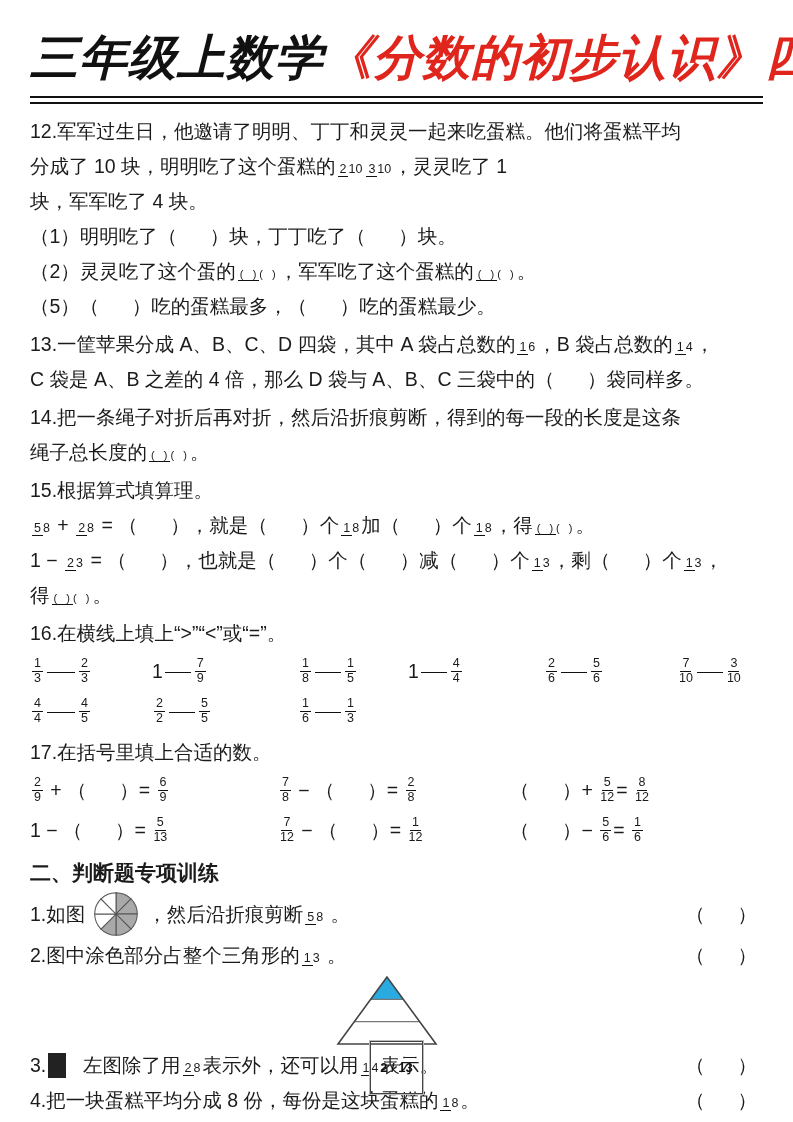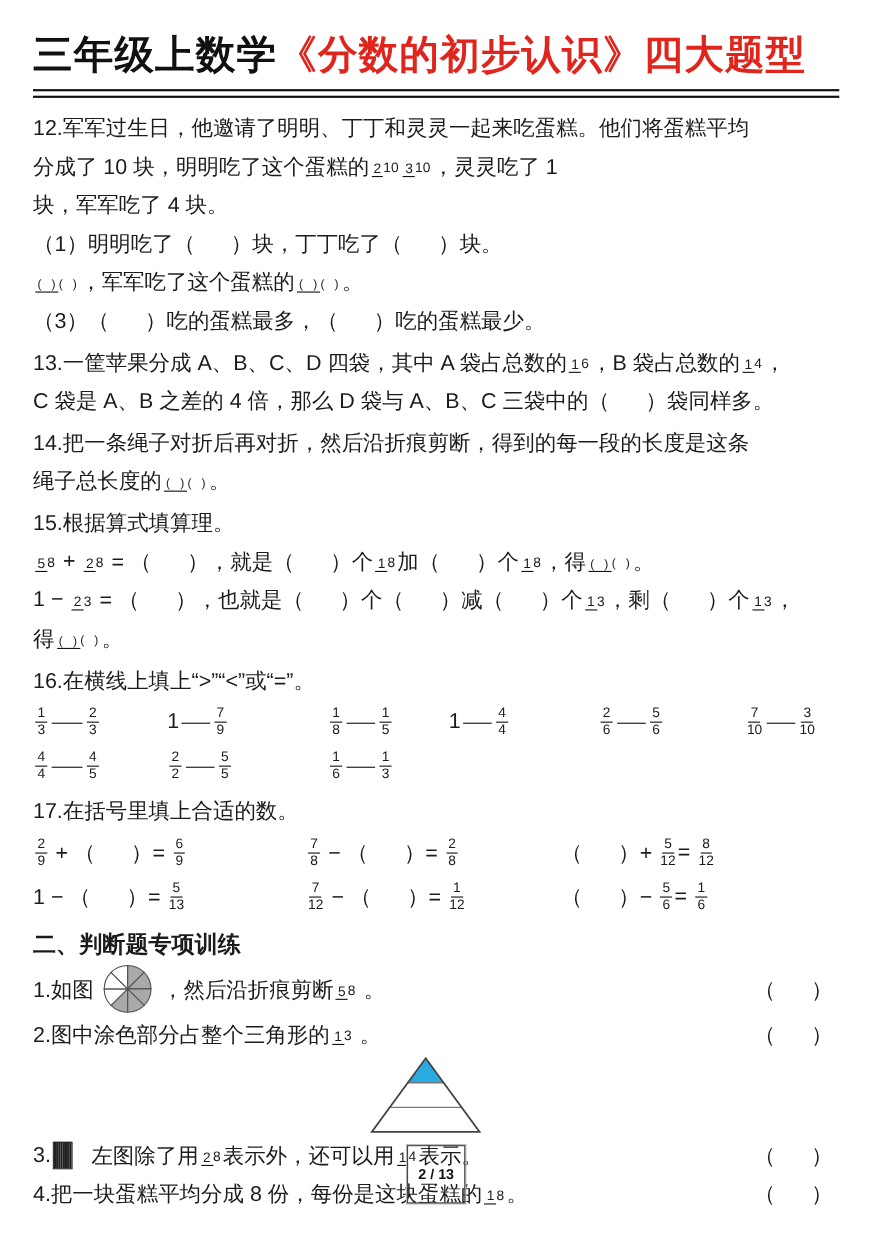--- a/index.html
+++ b/index.html
@@ -2,21 +2,21 @@
 <html><head>
 <meta charset="utf-8">
 <style>
   html,body{margin:0;padding:0;background:#ffffff;}
   body{
     width:793px;height:1122px;box-sizing:border-box;
     padding:26px 30px 10px 30px;
     font-family:"Liberation Sans","DejaVu Sans",sans-serif;
     color:#1b1b1b;font-size:19.5px;position:relative;overflow:hidden;
   }
-  .title-line{display:flex;align-items:center;white-space:pre;font-weight:bold;font-size:36px;letter-spacing:1px;}
+  .title-line{display:flex;align-items:center;white-space:pre;font-weight:bold;font-size:48px;letter-spacing:1px;font-style:italic;}
   .title-black{color:#111111;}
   .title-red{color:#e0251d;}
   .title-rule{height:4px;border-top:2.5px solid #111;border-bottom:2.5px solid #111;margin:6px 0 10px 0;}
   .line{display:flex;align-items:center;white-space:pre;min-height:34px;margin:1px 0;}
   .line > span{display:inline-block;}
   .flex1{flex:1 1 auto;}
   .fr{display:inline-flex;flex-direction:column;align-items:center;line-height:1.05;margin:0 2px;vertical-align:middle;}
   .fr .fn{font-size:12.5px;border-bottom:1.2px solid #111;padding:0 2px 0.5px 2px;text-align:center;}
   .fr .fd{font-size:12.5px;padding-top:0.5px;text-align:center;}
   .fr.pf .fn,.fr.pf .fd{font-size:11px;letter-spacing:1px;}
@@ -40,22 +40,22 @@
 <div class="title-line">
   <span class="title-black">三年级上数学</span>
   <span class="title-red">《分数的初步认识》四大题型</span>
 </div>
 <div class="title-rule"></div>
 
 <div class="line">12.军军过生日，他邀请了明明、丁丁和灵灵一起来吃蛋糕。他们将蛋糕平均</div>
 <div class="line"><span>分成了 10 块，明明吃了这个蛋糕的</span><span class="fr"><span class="fn">2</span><span class="fd">10</span></span><span class="fr"><span class="fn">3</span><span class="fd">10</span></span><span>，灵灵吃了 1</span></div>
 <div class="line">块，军军吃了 4 块。</div>
 <div class="line">（1）明明吃了（      ）块，丁丁吃了（      ）块。</div>
-<div class="line"><span class="fr pf"><span class="fn">(  )</span><span class="fd">(  )</span></span><span>，军军吃了这个蛋糕的</span><span class="fr pf"><span class="fn">(  )</span><span class="fd">(  )</span></span><span>。</span></div>
-<div class="line">（3）（      ）吃的蛋糕最多，（      ）吃的蛋糕最少。</div>
+<div class="line"><span>（2）灵灵吃了这个蛋的</span><span class="fr pf"><span class="fn">(  )</span><span class="fd">(  )</span></span><span>，军军吃了这个蛋糕的</span><span class="fr pf"><span class="fn">(  )</span><span class="fd">(  )</span></span><span>。</span></div>
+<div class="line">（5）（      ）吃的蛋糕最多，（      ）吃的蛋糕最少。</div>
 
 <div class="line mt4"><span>13.一筐苹果分成 A、B、C、D 四袋，其中 A 袋占总数的</span><span class="fr"><span class="fn">1</span><span class="fd">6</span></span><span>，B 袋占总数的</span><span class="fr"><span class="fn">1</span><span class="fd">4</span></span><span>，</span></div>
 <div class="line">C 袋是 A、B 之差的 4 倍，那么 D 袋与 A、B、C 三袋中的（      ）袋同样多。</div>
 
 <div class="line mt4">14.把一条绳子对折后再对折，然后沿折痕剪断，得到的每一段的长度是这条</div>
 <div class="line"><span>绳子总长度的</span><span class="fr pf"><span class="fn">(  )</span><span class="fd">(  )</span></span><span>。</span></div>
 
 <div class="line mt4">15.根据算式填算理。</div>
 <div class="line"><span class="fr"><span class="fn">5</span><span class="fd">8</span></span><span> + </span><span class="fr"><span class="fn">2</span><span class="fd">8</span></span><span> = （      ），就是（      ）个</span><span class="fr"><span class="fn">1</span><span class="fd">8</span></span><span>加（      ）个</span><span class="fr"><span class="fn">1</span><span class="fd">8</span></span><span>，得</span><span class="fr pf"><span class="fn">(  )</span><span class="fd">(  )</span></span><span>。</span></div>
 <div class="line"><span>1 − </span><span class="fr"><span class="fn">2</span><span class="fd">3</span></span><span> = （      ），也就是（      ）个（      ）减（      ）个</span><span class="fr"><span class="fn">1</span><span class="fd">3</span></span><span>，剩（      ）个</span><span class="fr"><span class="fn">1</span><span class="fd">3</span></span><span>，</span></div>

